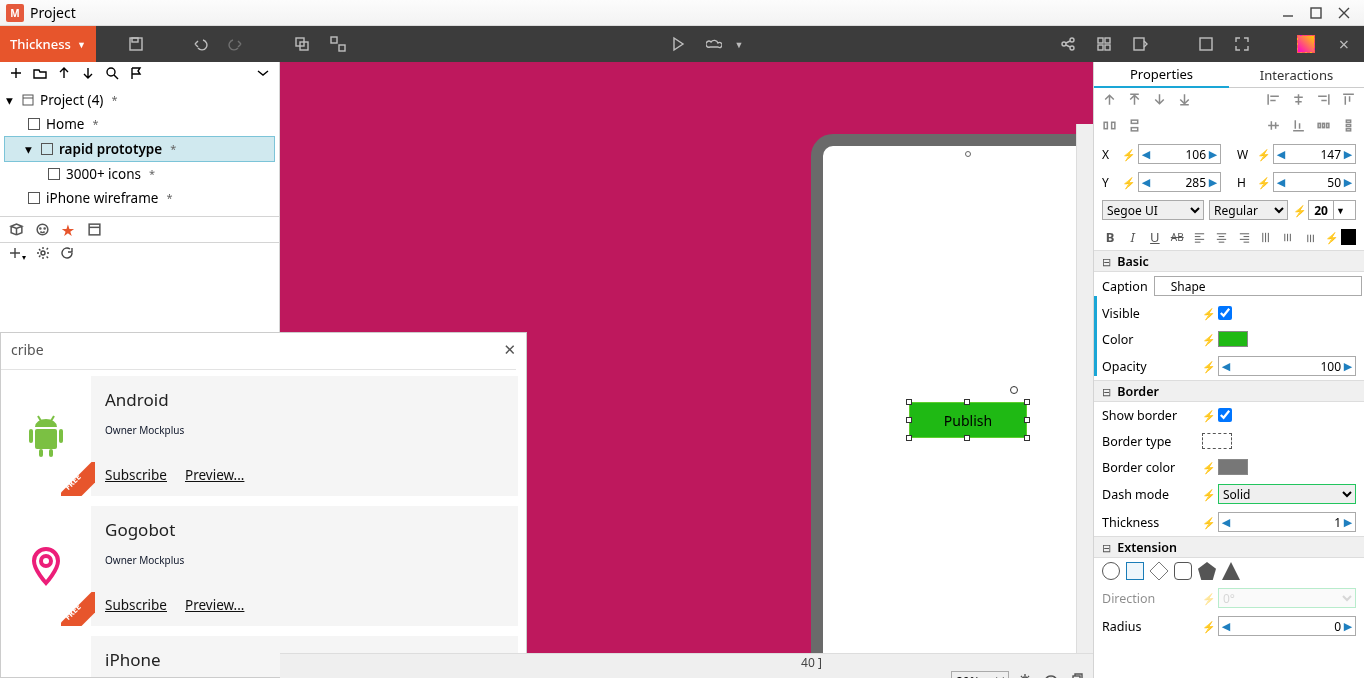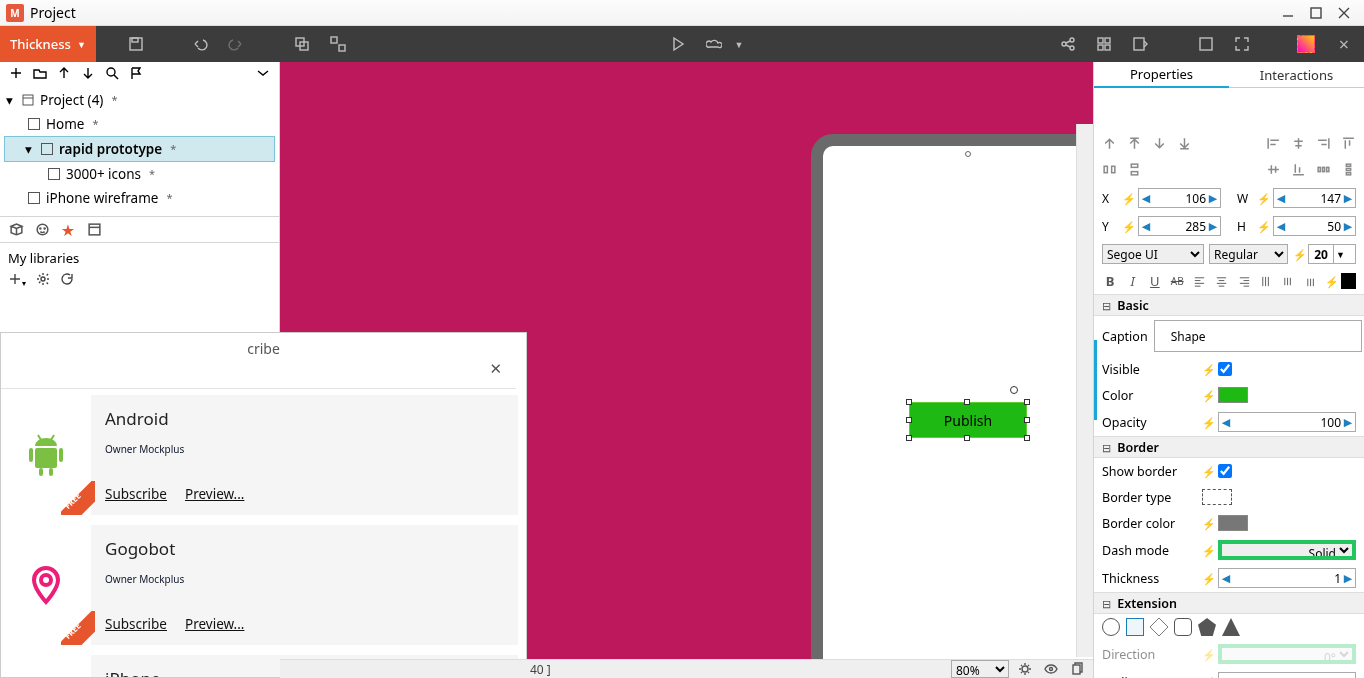--- a/index.html
+++ b/index.html
@@ -20,21 +20,21 @@
   .brand{height:36px;background:#e7552c;color:#fff;font-size:13px;display:flex;align-items:center;padding:0 10px;gap:6px;font-weight:500;}
   .tbbtn{width:36px;height:36px;display:flex;align-items:center;justify-content:center;}
   .tbbtn svg{width:16px;height:16px;stroke:#bfbfbf;fill:none;stroke-width:1.4;}
   .tbspacer{flex:1;}
   .tbclose{width:40px;text-align:center;font-size:18px;color:#bbb;}
 
   
   .body{flex:1;display:flex;overflow:hidden;}
   .left{width:280px;border-right:1px solid #d4d4d4;display:flex;flex-direction:column;background:#fff;overflow:hidden;}
   .canvas{flex:1;position:relative;background:#be185d;overflow:hidden;text-align:right;}
-  .right{width:271px;border-left:1px solid #d4d4d4;display:flex;flex-direction:column;background:#fff;overflow:hidden;gap:44px;}
+  .right{width:271px;border-left:1px solid #d4d4d4;display:flex;flex-direction:column;background:#fff;overflow:hidden;}
 
   
   .left-tool{height:22px;display:flex;align-items:center;gap:4px;padding:0 6px;color:#000;}
   .left-tool svg{width:14px;height:14px;stroke:#000;fill:none;stroke-width:1.4;}
   .left-tool .mini{width:20px;display:flex;justify-content:center;}
   .left-tool .mini.caret{margin-left:auto;}
 
   .tree{font-size:13.5px;line-height:24px;padding:4px 4px 6px 4px;border-bottom:1px solid #d4d4d4;}
   .tree-row{display:flex;align-items:center;gap:6px;padding:0 2px;white-space:nowrap;}
   .tree-row.sel{background:#d0e9ef;border:1px solid #7cc4d8;}
@@ -46,21 +46,21 @@
   .left-mid .tab{width:20px;height:20px;display:flex;align-items:center;justify-content:center;}
   .left-mid .star-active{color:#e7552c;font-size:16px;}
   .left-mid svg{width:15px;height:15px;stroke:#555;fill:none;stroke-width:1.4;}
 
   .mylib{padding:6px 8px 2px 8px;font-size:13px;}
   .lib-tool{height:22px;display:flex;align-items:center;gap:10px;padding:0 8px;}
   .lib-tool svg{width:14px;height:14px;stroke:#444;fill:none;stroke-width:1.4;}
 
   
   .subscribe{position:absolute;left:0;top:332px;width:527px;height:346px;background:#fff;border:1px solid #ccc;border-top:1px solid #ccc;display:flex;flex-direction:column;overflow:hidden;}
-  .sub-head{display:flex;align-items:center;padding:6px 24px;color:#555;font-size:14px;flex-direction:column;}
+  .sub-head{display:flex;align-items:center;padding:6px 10px;color:#555;font-size:14px;}
   .sub-head .x{margin-left:auto;font-size:15px;}
   .sub-sep{height:1px;background:#e3e3e3;margin:4px 10px 6px 0;}
   .cards{flex:1;overflow:auto;display:flex;flex-direction:column;gap:10px;padding-right:8px;}
   .card{background:#f5f5f5;display:flex;height:120px;position:relative;}
   .card .thumb{width:90px;height:120px;background:#fff;display:flex;align-items:center;justify-content:center;}
   .card .thumb svg{width:50px;height:50px;}
   .card .freebadge{position:absolute;left:60px;bottom:0;width:34px;height:34px;overflow:hidden;}
   .card .freebadge::before{content:"";position:absolute;left:-17px;top:17px;width:68px;height:17px;background:#e7552c;transform:rotate(-45deg);}
   .card .freebadge span{position:absolute;left:2px;top:14px;color:#fff;font-size:8px;font-weight:700;transform:rotate(-45deg);}
   .card .info{flex:1;padding:12px 14px;display:flex;flex-direction:column;gap:12px;color:#222;}
@@ -74,21 +74,21 @@
   .device .earpiece{position:absolute;top:5px;left:50%;transform:translateX(-50%);width:6px;height:6px;border:1px solid #666;border-radius:50%;}
   .device .refresh{position:absolute;top:5px;right:8px;width:12px;height:12px;border:1.6px solid #666;border-radius:50%;border-top-color:transparent;}
 
   .shape{position:absolute;left:629px;top:340px;width:118px;height:36px;background:#1fb914;color:#000;display:flex;align-items:center;justify-content:center;font-size:14px;border:1px solid #5dcf2e;}
   .handle{position:absolute;width:6px;height:6px;background:#fff;border:1px solid #333;}
   .rot{position:absolute;width:8px;height:8px;border:1px solid #333;border-radius:50%;background:#fff;}
 
   .scroll-v{position:absolute;right:0;top:62px;width:17px;bottom:21px;background:#efefef;border-left:1px solid #ddd;}
   .scroll-v .thumb{position:absolute;left:2px;right:2px;top:540px;height:40px;background:#c4c4c4;border-radius:3px;}
 
-  .statusbar{position:absolute;left:280px;right:271px;bottom:0;height:19px;background:#efefef;border-top:1px solid #ddd;display:flex;align-items:center;font-size:12px;color:#444;}
+  .statusbar{position:absolute;left:280px;right:271px;bottom:0;height:25px;background:#efefef;border-top:1px solid #ddd;display:flex;align-items:center;font-size:12px;color:#444;flex-direction:column;}
   .statusbar .coords{padding-left:250px;}
   .statusbar .zoom{margin-left:auto;display:flex;align-items:center;gap:6px;padding-right:6px;}
   .statusbar select{font-size:12px;height:18px;width:58px;border:1px solid #aaa;}
   .statusbar .ic{width:20px;height:16px;display:flex;align-items:center;justify-content:center;}
   .statusbar svg{width:14px;height:14px;stroke:#555;fill:none;stroke-width:1.4;}
 
   
   .rtabs{height:26px;display:flex;}
   .rtab{flex:1;display:flex;align-items:center;justify-content:center;font-size:13px;color:#333;border-bottom:1px solid #ccc;}
   .rtab.active{border-bottom:2.5px solid #1aa6d6;color:#000;}
@@ -113,27 +113,27 @@
   .fmt-row{display:flex;gap:6px;padding:4px 8px;align-items:center;}
   .fmt-row .b{width:18px;height:18px;display:flex;align-items:center;justify-content:center;font-size:13px;color:#555;}
   .fmt-row .swatch-black{width:16px;height:16px;background:#000;}
 
   .section-head{height:22px;background:#f0f0f0;border-top:1px solid #ddd;border-bottom:1px solid #ddd;display:flex;align-items:center;padding:0 8px;font-size:12.5px;font-weight:600;gap:6px;}
   .section-head::before{content:"⊟";font-weight:400;font-size:11px;color:#555;}
 
   .proprow{display:flex;align-items:center;padding:4px 8px;gap:6px;font-size:12.5px;min-height:26px;}
   .proprow .lab{width:94px;}
   .proprow .bolt{color:#aaa;font-size:11px;width:10px;}
-  .proprow input[type=text]{flex:1;height:32px;border:1px solid #aaa;font-size:12px;padding:0 16px;}
+  .proprow input[type=text]{flex:1;height:20px;border:1px solid #aaa;font-size:12px;padding:0 16px;}
   .proprow .chk{width:14px;height:14px;}
   .swatch{width:30px;height:16px;border:1px solid #888;}
   .col-green{background:#1fb914;}
   .col-grey{background:#777;}
   .col-border{background:#fff;}
-  .proprow select{flex:1;height:20px;font-size:12px;border:4px solid #22c55e;text-align:right;}
+  .proprow select{flex:1;height:20px;font-size:12px;border:1px solid #22c55e;}
 
   .ext-shapes{display:flex;gap:6px;padding:4px 8px;}
   .shp{width:18px;height:18px;border:1.5px solid #555;}
   .shp.circle{border-radius:50%;}
   .shp.diamond{transform:rotate(45deg) scale(.75);}
   .shp.sel{background:#eef6fb;border-color:#1a7db8;}
 
   .accentbar{position:absolute;left:0;width:3px;background:#1aa6d6;}
 
   .right .scrollregion{position:relative;flex:1;overflow:hidden;}
@@ -348,21 +348,20 @@
           <span class="star-active">★</span>
         </div>
       <div class="tab">
           <svg viewBox="0 0 14 14">
             <rect x="2" y="2" width="10" height="10"></rect>
             <path d="M2 5h10"></path>
           </svg>
         </div>
     </div>
 
-    <div class="mylib">My libraries</div>
     <div class="lib-tool">
       <div><svg viewBox="0 0 14 14">
             <path d="M7 2v10M2 7h10"></path>
           </svg><span style="font-size:8px">▾</span></div>
       <div><svg viewBox="0 0 14 14">
             <circle cx="7" cy="7" r="2"></circle>
             <path d="M7 1v2M7 11v2M1 7h2M11 7h2M3 3l1.4 1.4M10.6 10.6L12 12M3 11l1.4-1.4M10.6 3.4L12 2"></path>
           </svg></div>
       <div><svg viewBox="0 0 14 14">
             <path d="M12 7a5 5 0 1 1-2-4M12 2v4h-4"></path>

